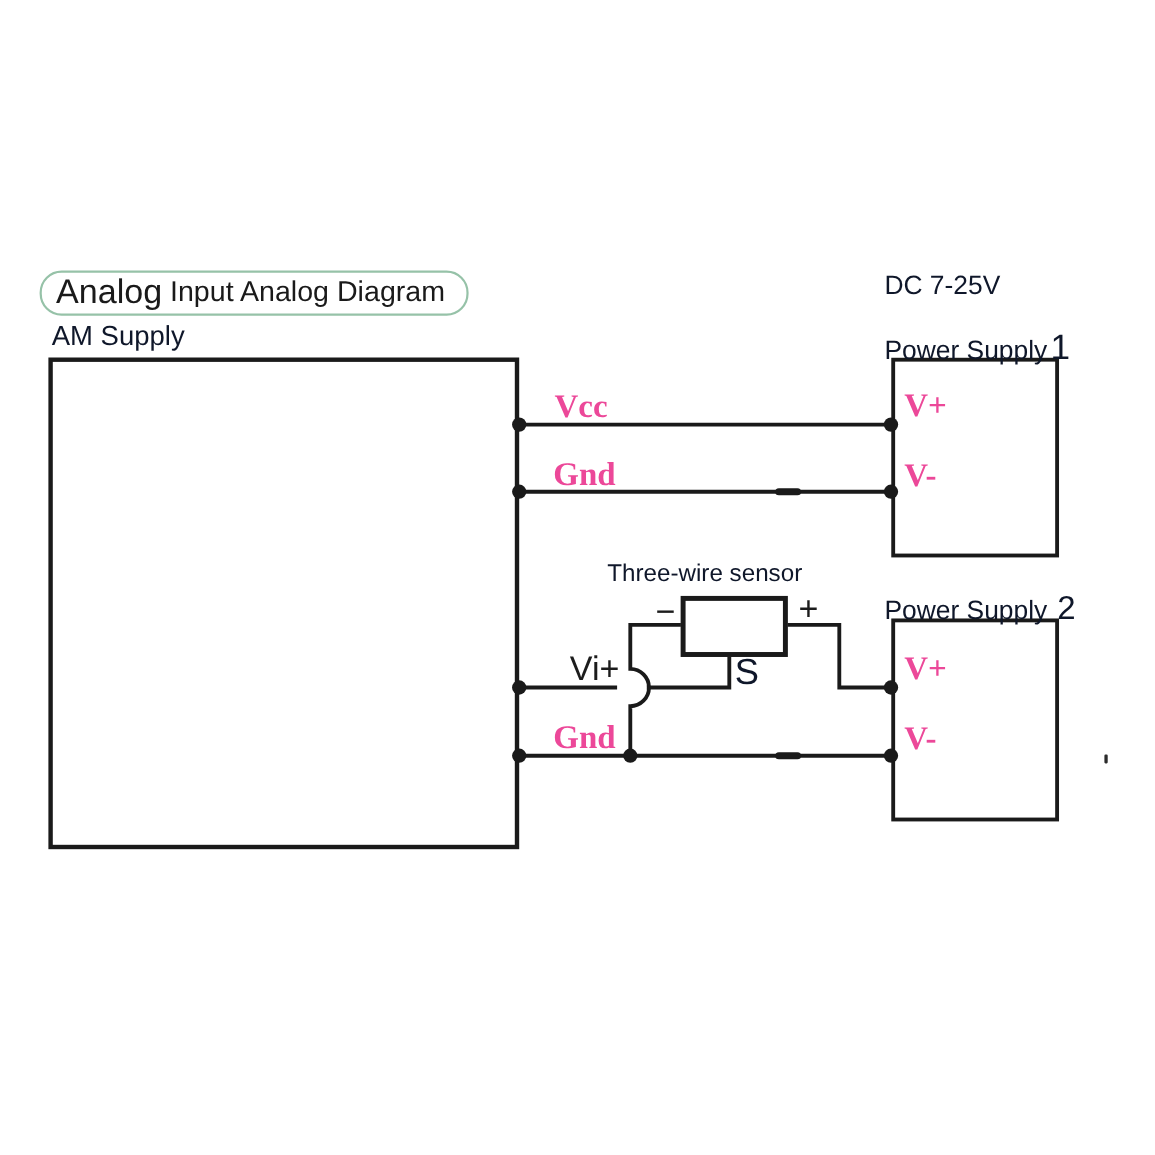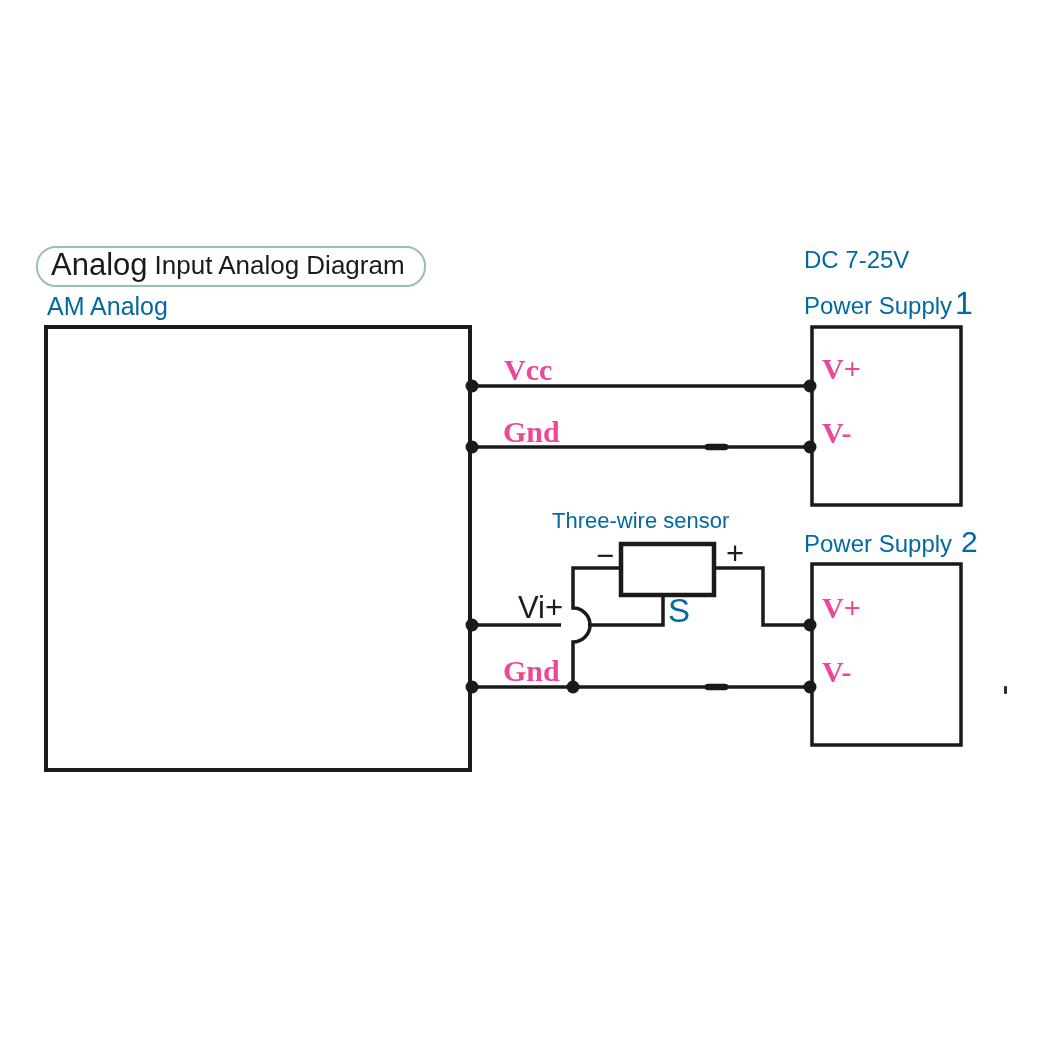--- a/index.html
+++ b/index.html
@@ -5,32 +5,32 @@
   html,body{margin:0;padding:0;background:#ffffff;}
   #stage{
     position:relative;
     width:1050px;height:1050px;
     background:#ffffff;
     font-family:"Liberation Sans",sans-serif;
     color:#1a1a1a;
     overflow:hidden;
   }
   #wire-layer{position:absolute;left:0;top:0;}
-  .lbl{position:absolute;white-space:nowrap;line-height:1;color:#0369a1;}
+  .lbl{position:absolute;white-space:nowrap;line-height:1;color:#0f172a;}
   .sans{font-family:"Liberation Sans",sans-serif;}
   .serif{font-family:"Liberation Serif","DejaVu Serif",serif;}
   
   #title-wrap{
     position:absolute;left:36px;top:246px;width:390px;height:41px;
     border:2px solid #96c2a8;border-radius:20px;
     display:flex;align-items:center;padding:0 0 4px 13px;box-sizing:border-box;
   }
   #title-wrap .t1{font-size:31px;}
   #title-wrap .t2{font-size:26px;margin-left:7px;padding-top:2px;}
-  .ps-line{display:flex;align-items:baseline;}
+  .ps-line{display:flex;align-items:baseline;margin-top:12px;}
   .ps-line .big{font-size:32px;}
   
   .term-serif{font-size:30px;color:#ec4899;font-weight:bold;}
   .term-sans{font-size:31px;color:#1c1c1c;}
   .sensor-sign{font-size:31px;color:#1c1c1c;}
 </style>
 </head>
 <body>
 
 <div id="stage">
@@ -64,21 +64,21 @@
     <circle cx="810" cy="687" r="6.5" fill="#1a1a1a"></circle>
 
     <rect x="1004" y="686" width="3" height="8" rx="1" fill="#2c2c2c"></rect>
   </svg>
 
   <div id="title-wrap">
     <span class="t1 sans">Analog</span>
     <span class="t2 sans">Input Analog Diagram</span>
   </div>
 
-  <div class="lbl sans" style="left:47px;top:294px;font-size:25px;">AM Analog</div>
+  <div class="lbl sans" style="left:47px;top:294px;font-size:25px;">AM Supply</div>
 
   <div class="lbl sans" style="left:804px;top:248px;font-size:24px;">DC 7-25V</div>
 
   <div class="lbl sans ps-line" style="left:804px;top:287px;font-size:24px;">
     <span>Power Supply</span>
     <span class="big" style="margin-left:3px;">1</span>
   </div>
 
   <div class="lbl sans ps-line" style="left:804px;top:527px;font-size:24px;">
     <span>Power Supply</span>

